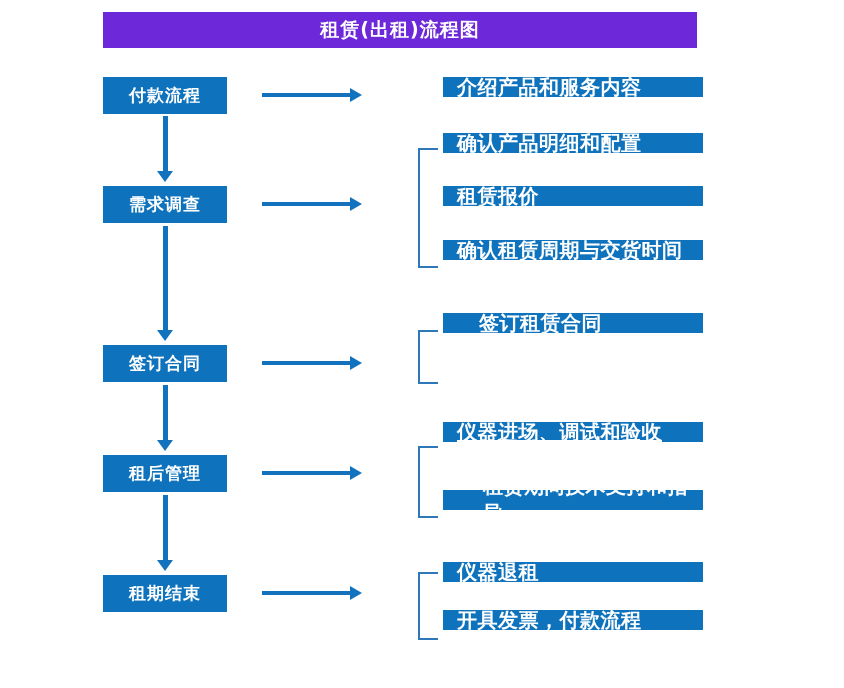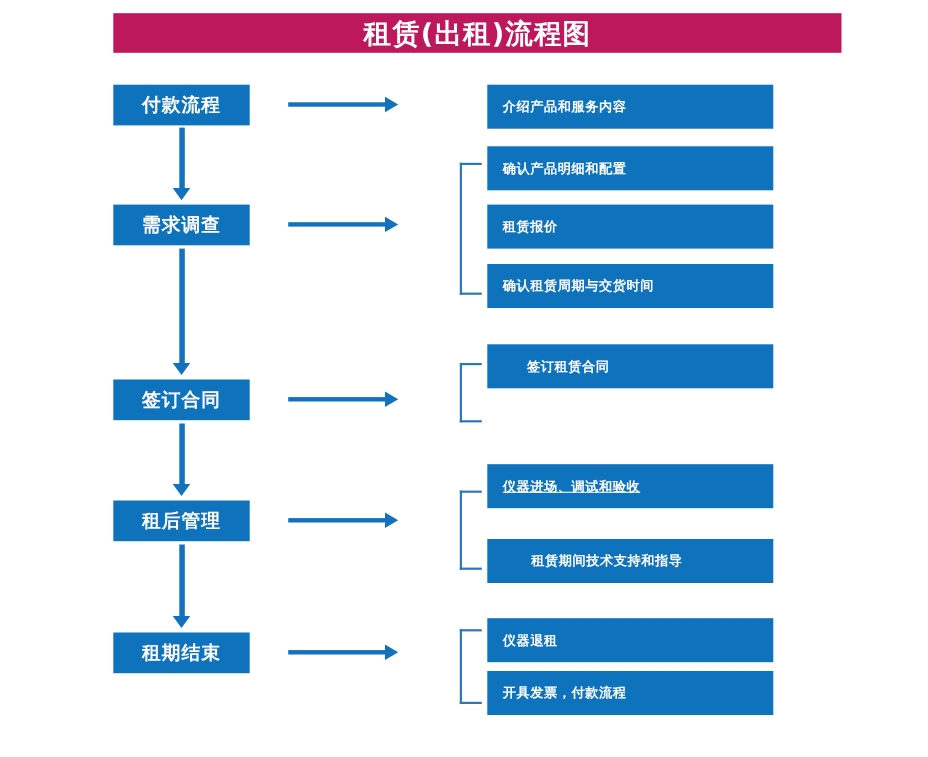--- a/index.html
+++ b/index.html
@@ -15,28 +15,28 @@
     width: 844px;
     height: 688px;
     background: #ffffff;
     overflow: hidden;
   }
   
   .title-bar {
     position: absolute;
     left: 103px;
     top: 12px;
-    width: 662px;
+    width: 594px;
     height: 36px;
-    background: #be185d;
+    background: #6d28d9;
     color: #ffffff;
     display: flex;
     align-items: center;
     justify-content: center;
-    font-size: 25px;
+    font-size: 19px;
     font-weight: bold;
     letter-spacing: 1px;
   }
   
   .box {
     position: absolute;
     background: #0f72bc;
     color: #ffffff;
     display: flex;
     align-items: center;
@@ -47,24 +47,24 @@
     left: 103px;
     width: 124px;
     height: 37px;
     justify-content: center;
     font-size: 17px;
     letter-spacing: 1px;
   }
   .box.detail {
     left: 443px;
     width: 260px;
-    height: 40px;
+    height: 20px;
     justify-content: flex-start;
     padding-left: 14px;
-    font-size: 12px;
+    font-size: 20px;
     letter-spacing: 0.5px;
   }
   
   .arrow-h {
     position: absolute;
     height: 14px;
   }
   .arrow-h .shaft {
     position: absolute;
     left: 0;

